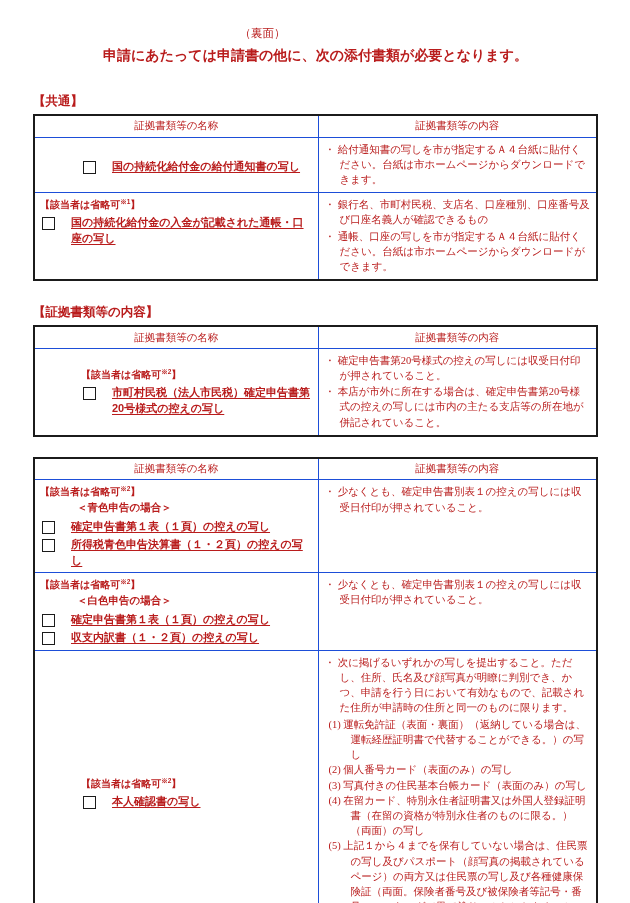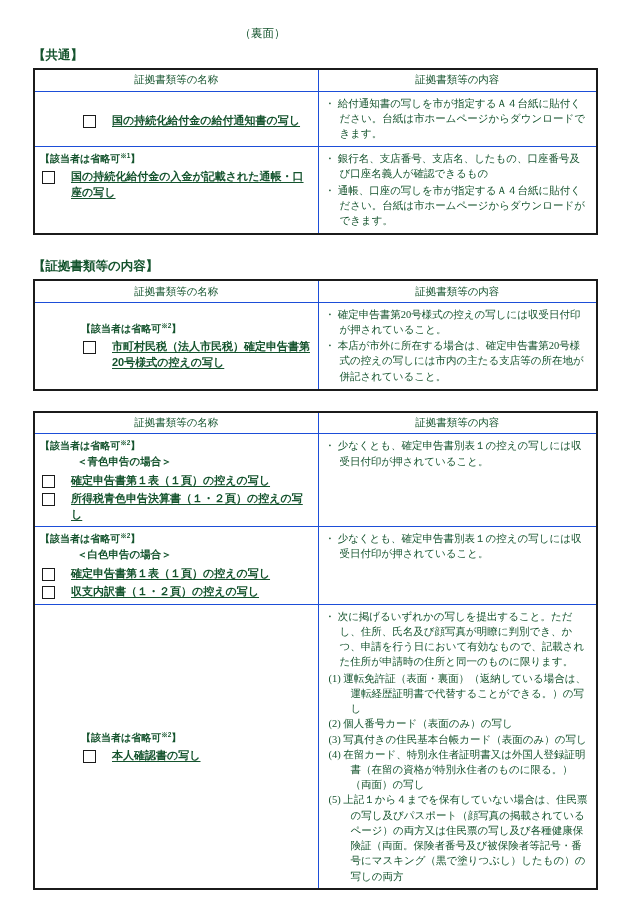--- a/index.html
+++ b/index.html
@@ -1,21 +1,21 @@
 <!DOCTYPE html>
 <html lang="ja"><head>
 <meta charset="utf-8">
 <style>
   html,body { margin:0; padding:0; background:#ffffff; }
   .page {
     width:630px; height:903px;
     box-sizing:border-box;
     padding:26px 32px 0 33px;
     background:#ffffff;
-    color:#14532d;
+    color:#b91c1c;
     position:relative;
     overflow:hidden;
     font-family:"Liberation Serif", serif;
   }
   .side-label {
     text-align:center;
     font:11.5px "Liberation Serif", serif;
     transform:translateX(-53px);
     margin-bottom:6px;
   }
@@ -111,20 +111,21 @@
     padding-left:26px;
     text-indent:-22px;
   }
 </style>
 </head>
 <body>
 
 <div class="page">
 
   <div class="side-label">（裏面）</div>
+  <div class="doc-title">申請にあたっては申請書の他に、次の添付書類が必要となります。</div>
 
   <div class="sec sec-common">
     <div class="sec-h">【共通】</div>
     <table class="doc-table">
       <colgroup>
           <col style="width:284px">
           <col>
         </colgroup>
       <tbody>
           <tr style="height:22px">
@@ -144,21 +145,21 @@
       </tr>
       <tr style="height:67px">
         <td class="name-cell">
           <div class="note"><span>【該当者は省略可</span><sup>※1</sup><span>】</span></div>
           <div class="check-item">
             <span class="cb"></span>
             <span class="check-label">国の持続化給付金の入金が記載された通帳・口座の写し</span>
           </div>
         </td>
         <td class="content-cell">
-          <div class="bullet">・ 銀行名、支店番号、支店名、したもの、口座番号及び口座名義人が確認できるもの</div>
+          <div class="bullet">・ 銀行名、市町村民税、支店名、口座種別、口座番号及び口座名義人が確認できるもの</div>
           <div class="bullet">・ 通帳、口座の写しを市が指定するＡ４台紙に貼付ください。台紙は市ホームページからダウンロードができます。</div>
         </td>
       </tr>
     </tbody>
       </table>
   </div>
 
   <div class="sec sec-chusho">
     <div class="sec-h">【証拠書類等の内容】</div>
     <table class="doc-table">

